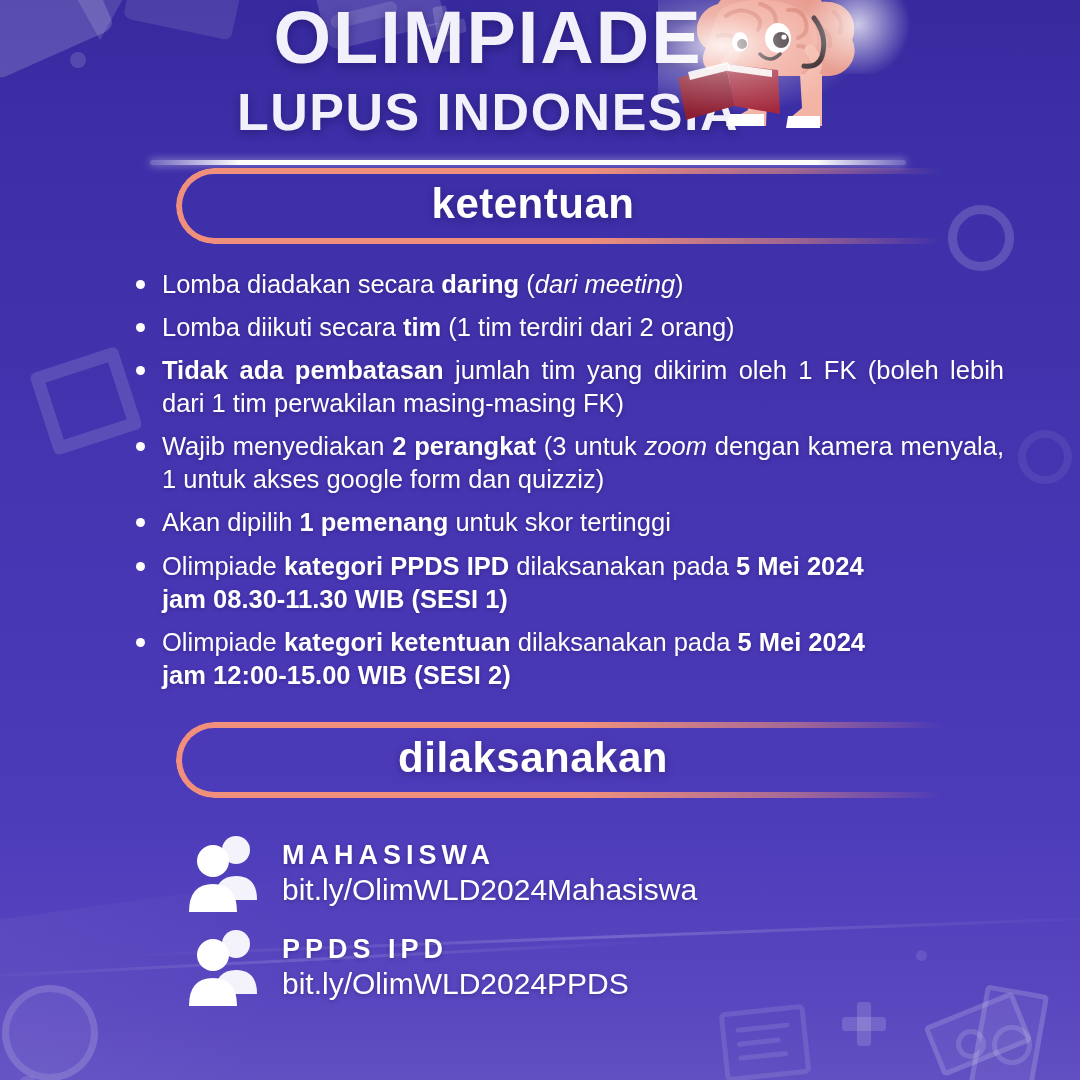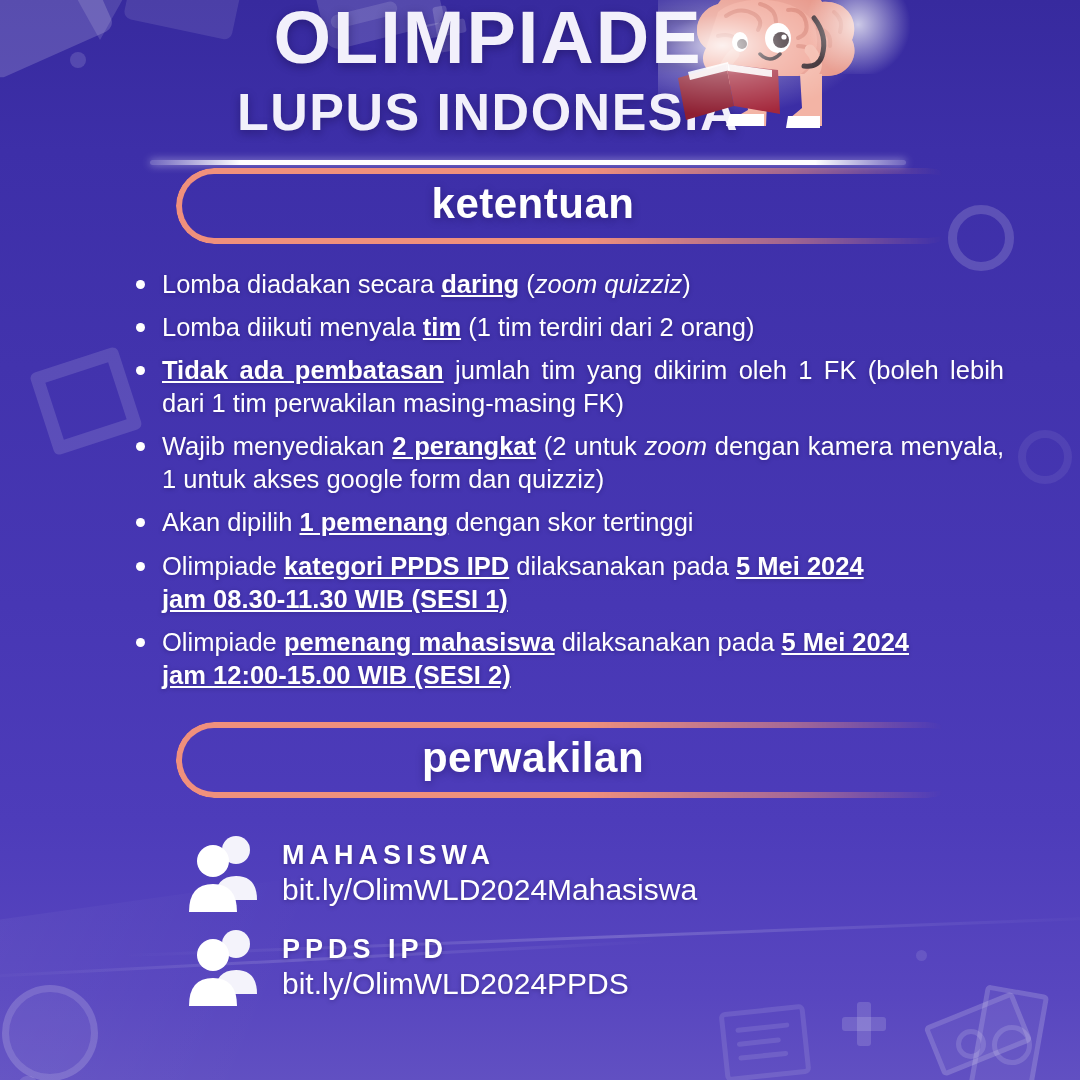--- a/index.html
+++ b/index.html
@@ -160,21 +160,21 @@
     padding-left:34px; margin-bottom:10px;
     max-width:876px;
     text-shadow:0 1px 4px rgba(20,8,70,.35);
   }
   .rule::before {
     content:""; position:absolute; left:8px; top:12px;
     width:9px; height:9px; border-radius:50%; background:#ffffff;
   }
   .rule.justify { text-align:justify;margin-top:6px; }
   .rule.justify > .jx { display:inline; }
-  .rule b { font-weight:bold;text-decoration:underline; }
+  .rule b { font-weight:bold; }
   .rule i { font-style:italic; }
 
   
   .reg { margin:26px 0 0 0; }
   .reg-row { display:flex; align-items:center; margin-left:186px; margin-bottom:16px; }
   .people-icon { width:82px; height:78px; position:relative; flex:0 0 82px; }
   .reg-text { margin-left:14px; }
   .reg-title {
     color:#ffffff; font-size:27px; font-weight:bold; letter-spacing:5px;
     text-shadow:0 1px 4px rgba(20,8,70,.35);
@@ -279,32 +279,32 @@
       </svg>
     </div>
   </div>
 
   <div class="badge-wrap" style="margin-top:28px;">
     <div class="badge"></div>
     <div class="badge-label">ketentuan</div>
   </div>
 
   <div class="rules" id="rules-list">
-      <div class="rule"><span class="jx"><span>Lomba diadakan secara </span><b>daring</b><span> (</span><i>zoom quizziz</i><span>)</span></span></div>
-      <div class="rule"><span class="jx"><span>Lomba diikuti menyala </span><b>tim</b><span> (1 tim terdiri dari 2 orang)</span></span></div>
+      <div class="rule"><span class="jx"><span>Lomba diadakan secara </span><b>daring</b><span> (</span><i>dari meeting</i><span>)</span></span></div>
+      <div class="rule"><span class="jx"><span>Lomba diikuti secara </span><b>tim</b><span> (1 tim terdiri dari 2 orang)</span></span></div>
       <div class="rule justify"><span class="jx"><b>Tidak ada pembatasan</b><span> jumlah tim yang dikirim oleh 1 FK (boleh lebih dari 1 tim perwakilan masing-masing FK)</span></span></div>
-      <div class="rule justify"><span class="jx"><span>Wajib menyediakan </span><b>2 perangkat</b><span> (2 untuk </span><i>zoom</i><span> dengan kamera menyala, 1 untuk akses google form dan quizziz)</span></span></div>
-      <div class="rule"><span class="jx"><span>Akan dipilih </span><b>1 pemenang</b><span> dengan skor tertinggi</span></span></div>
+      <div class="rule justify"><span class="jx"><span>Wajib menyediakan </span><b>2 perangkat</b><span> (3 untuk </span><i>zoom</i><span> dengan kamera menyala, 1 untuk akses google form dan quizziz)</span></span></div>
+      <div class="rule"><span class="jx"><span>Akan dipilih </span><b>1 pemenang</b><span> untuk skor tertinggi</span></span></div>
       <div class="rule"><span class="jx"><span>Olimpiade </span><b>kategori PPDS IPD</b><span> dilaksanakan pada </span><b>5 Mei 2024</b><br><b>jam 08.30-11.30 WIB (SESI 1)</b></span></div>
-      <div class="rule"><span class="jx"><span>Olimpiade </span><b>pemenang mahasiswa</b><span> dilaksanakan pada </span><b>5 Mei 2024</b><br><b>jam 12:00-15.00 WIB (SESI 2)</b></span></div>
+      <div class="rule"><span class="jx"><span>Olimpiade </span><b>kategori ketentuan</b><span> dilaksanakan pada </span><b>5 Mei 2024</b><br><b>jam 12:00-15.00 WIB (SESI 2)</b></span></div>
     </div>
 
   <div class="badge-wrap" style="margin-top:30px;">
     <div class="badge"></div>
-    <div class="badge-label">perwakilan</div>
+    <div class="badge-label">dilaksanakan</div>
   </div>
 
   <div class="reg" id="reg-list">
       <div class="reg-row">
         <div class="people-icon"><svg width="82" height="78" viewBox="0 0 82 78">
             <circle cx="50" cy="16" r="14" fill="#f4f3fb"></circle>
             <path d="M29 66 q0 -24 21 -24 q21 0 21 24 z" fill="#f4f3fb"></path>
             <circle cx="27" cy="27" r="16" fill="#ffffff"></circle>
             <path d="M3 78 q0 -28 24 -28 q24 0 24 28 z" fill="#ffffff"></path>
           </svg></div>

